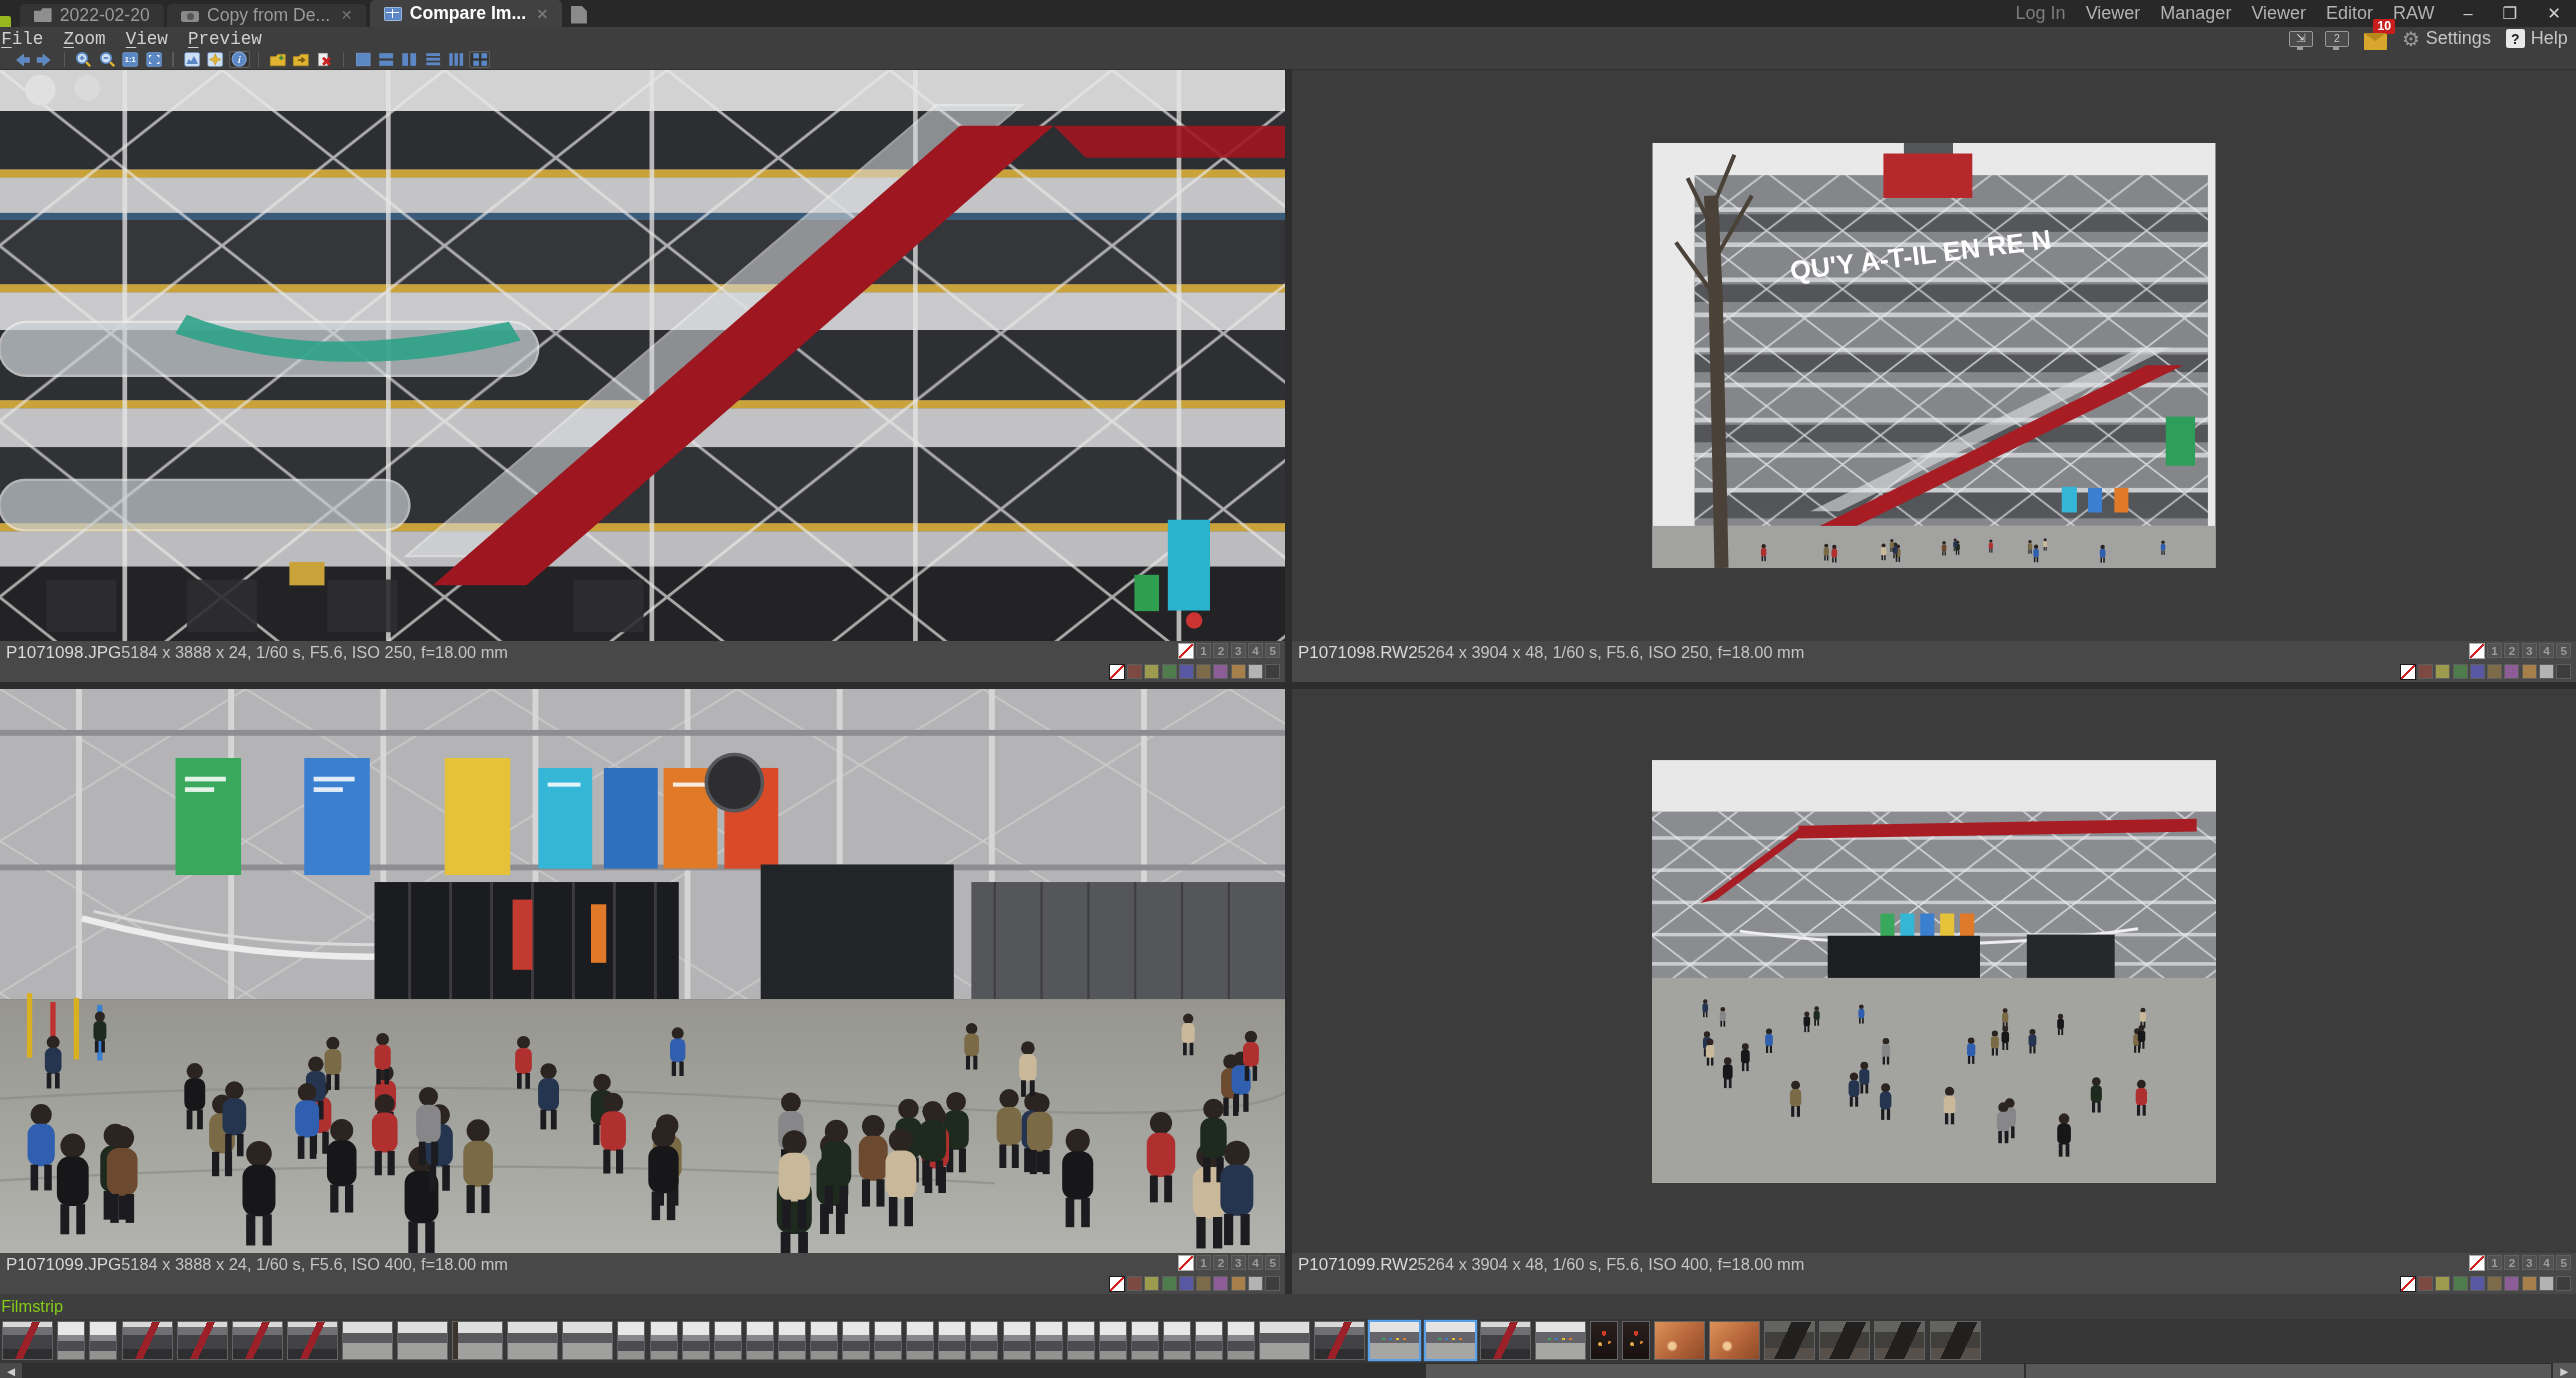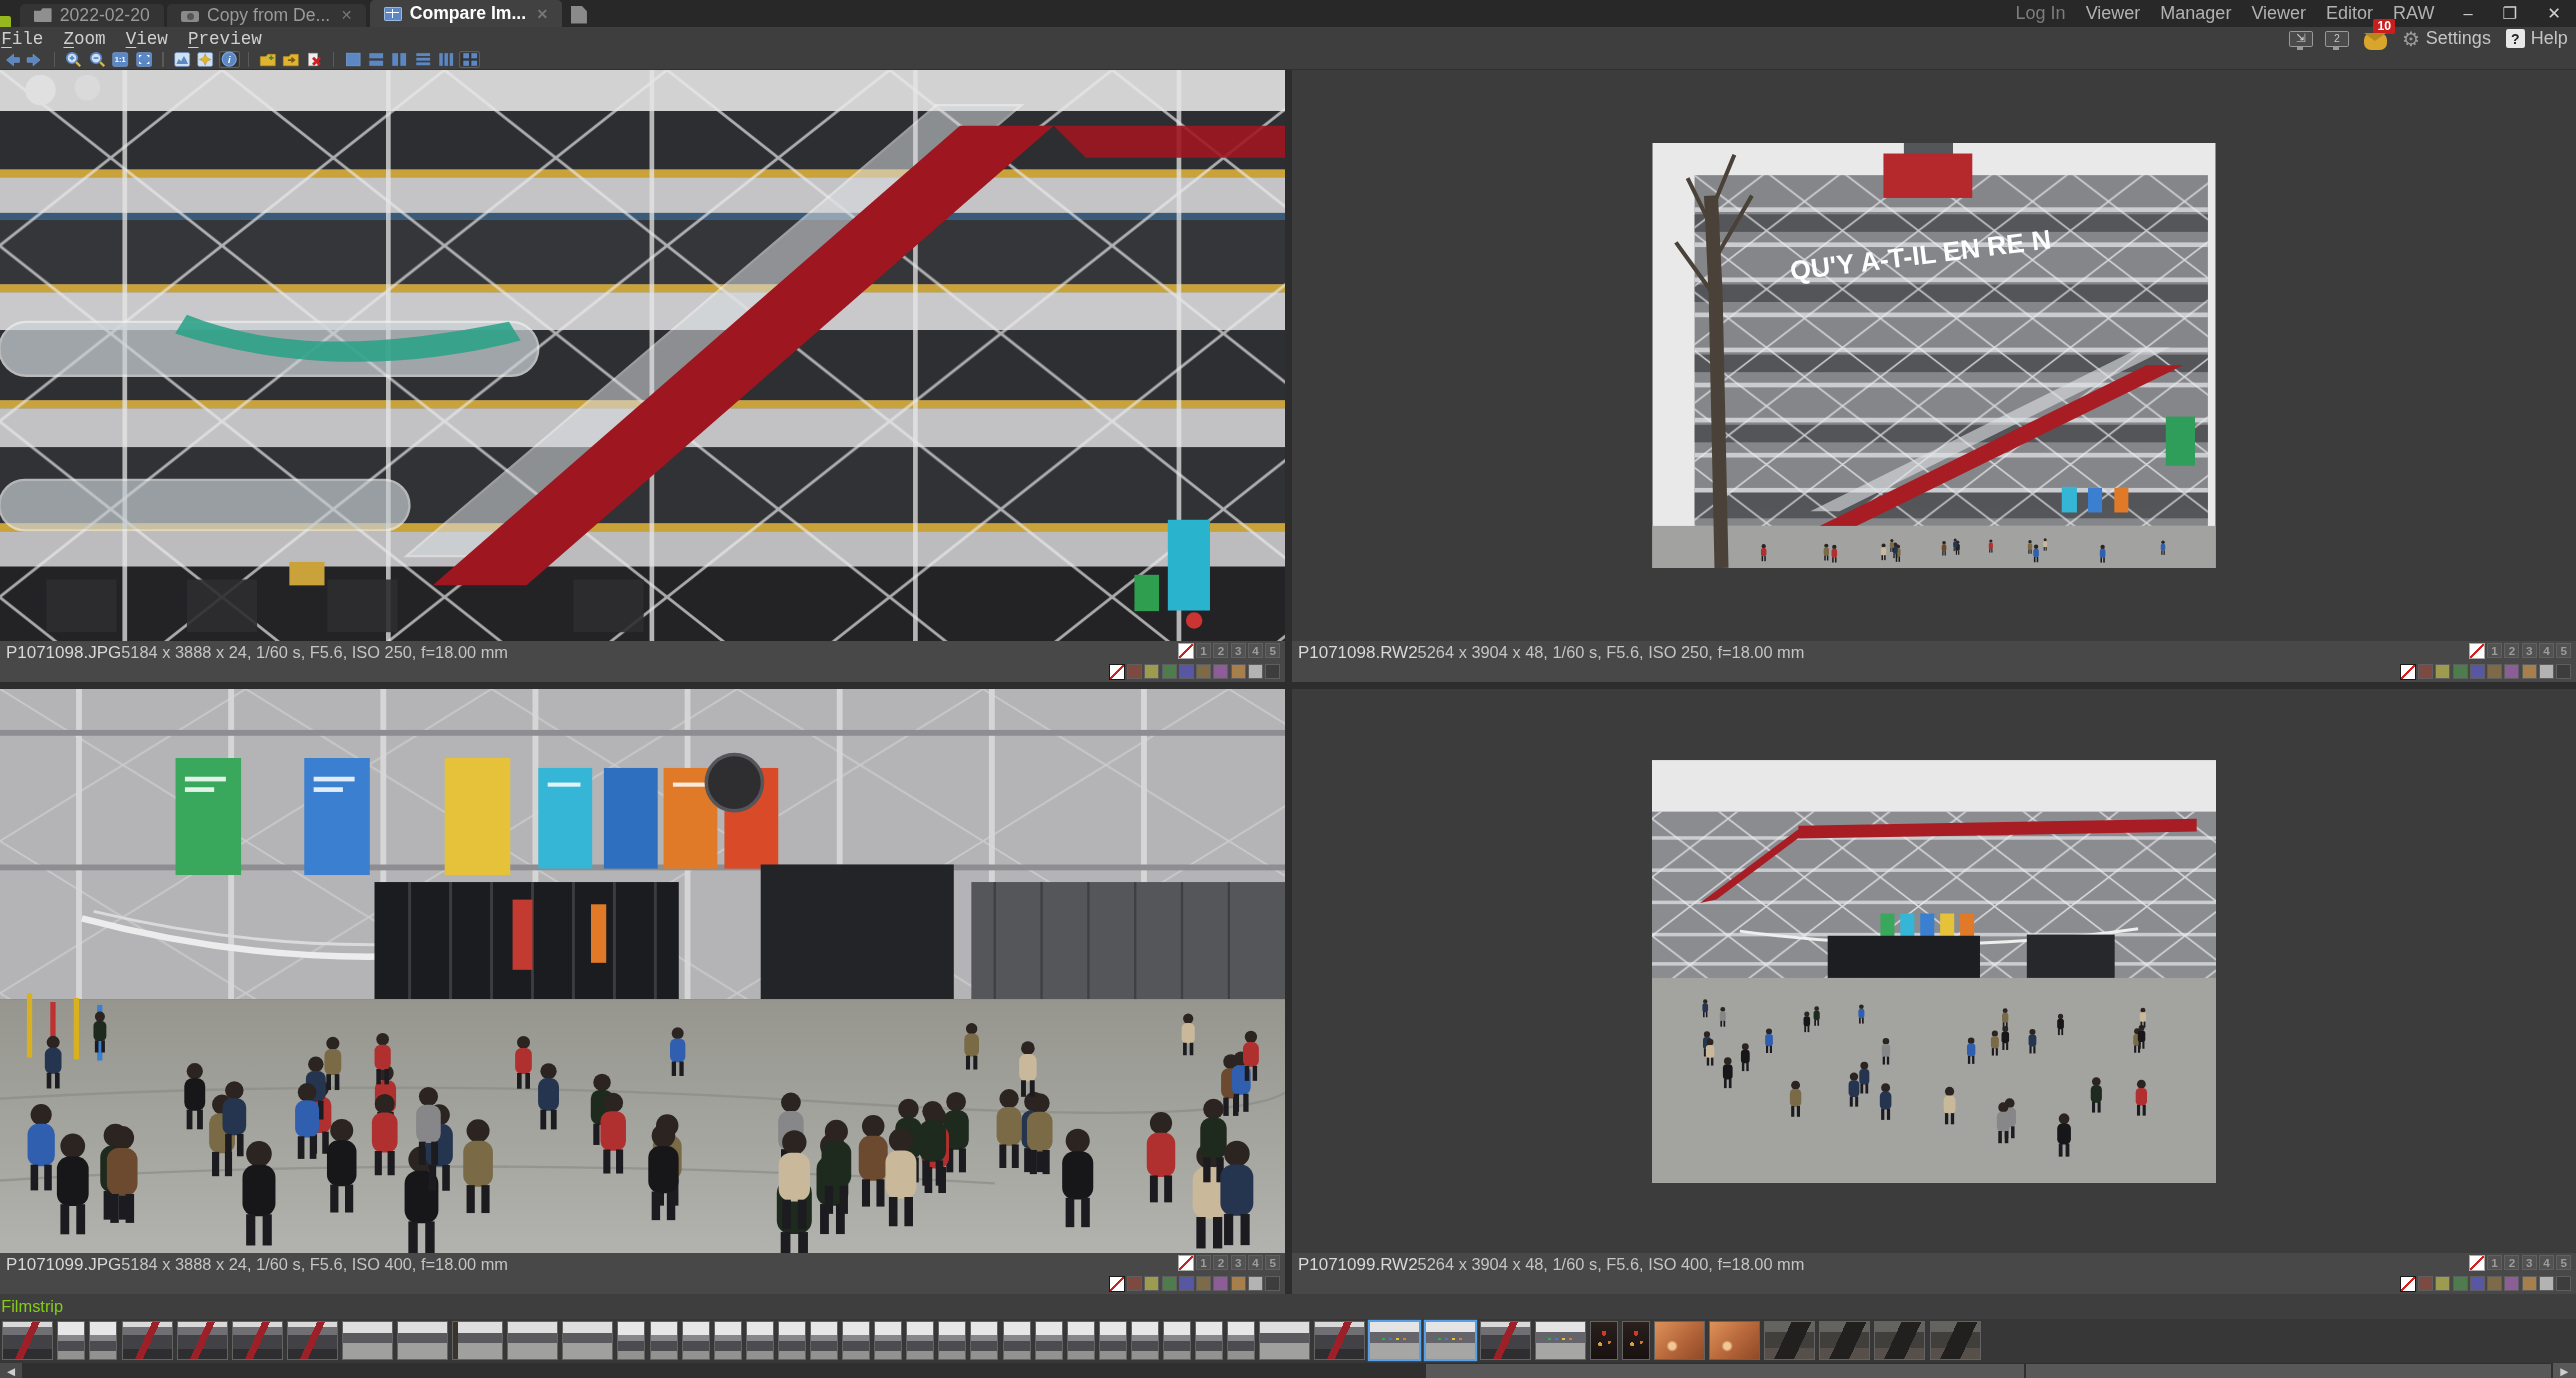--- a/index.html
+++ b/index.html
@@ -40,33 +40,33 @@
     background:#3e3e3e; display:flex; align-items:center; font-size:17.6px; color:#cfcfcf; }
   .menubar .item { margin-right:20px;font-family:Liberation Mono, monospace; }
   .menubar .item:first-child { margin-left:1.2px; }
   .menubar u { text-underline-offset:2.9px; }
   .menubar-right { margin-left:auto; display:flex; align-items:center; gap:15px; padding-right:8.2px; }
   .mon { width:23.4px; height:16.4px; border:1.8px solid #9a9a9a; border-radius:1.8px; position:relative;
     background:#4a4a4a; color:#c8c8c8; font-size:10.5px; text-align:center; line-height:13px; }
   .mon::after { content:""; position:absolute; left:7px; bottom:-4.7px; width:5.9px; height:3.5px; background:#9a9a9a; }
   .mon.arrow::before { content:"⇲"; color:#d5d5d5; font-size:11.7px; line-height:11.7px; }
   .caret { color:#9a9a9a; font-size:11.7px; margin-left:-8.2px; }
-  .mail { width:23.4px; height:17.6px; background:#d8a62c; border-radius:7px; position:relative; margin-top:5.9px; }
+  .mail { width:23.4px; height:17.6px; background:#d8a62c; border-radius:1px; position:relative; margin-top:5.9px; }
   .mail::after { content:""; position:absolute; left:0; top:0; border-left:11.7px solid transparent;
     border-right:11.7px solid transparent; border-top:8.2px solid #b5871d; }
   .badge { position:absolute; right:-8.2px; top:-14px; background:#c81e1e; color:#fff;
     font-size:12.3px; font-weight:bold; padding:0.6px 4.1px; border-radius:1.8px; }
   .gear-icon { color:#9a9a9a; font-size:20px; }
   .mb-label { font-size:18px; color:#c5c5c5; }
   .help-glyph { width:19px; height:19px; background:#e8e8e8; color:#222; border-radius:2.3px;
     font-size:14px; font-weight:bold; display:flex; align-items:center; justify-content:center; }
 
   
   .toolbar { position:absolute; left:0; top:50px; width:2576px; height:20px;
-    background:#3e3e3e; border-bottom:1.2px solid #303030; display:flex; align-items:center; padding-left:0; }
+    background:#3e3e3e; border-bottom:1.2px solid #303030; display:flex; align-items:center; padding-left:10px; }
   .tb-sep { width:1.2px; height:15px; background:#5a5a5a; margin:0 7px; }
   .tb-btn { width:21px; height:17.6px; display:flex; align-items:center; justify-content:center;
     border-radius:2.3px; margin:0 1.2px; }
   .tb-btn.pressed { background:#333; box-shadow:inset 0 0 0 1.2px #5d5d5d; }
   .tb-btn svg { display:block; }
 
   
   .main { position:absolute; left:0; top:70px; width:2576px; height:1224px; background:#2d2d2d;
     display:grid; grid-template-columns:1285px 1284px; grid-template-rows:612px 605px; gap:7px; }
   .pane { background:#3c3c3c; display:flex; flex-direction:column; position:relative; }

